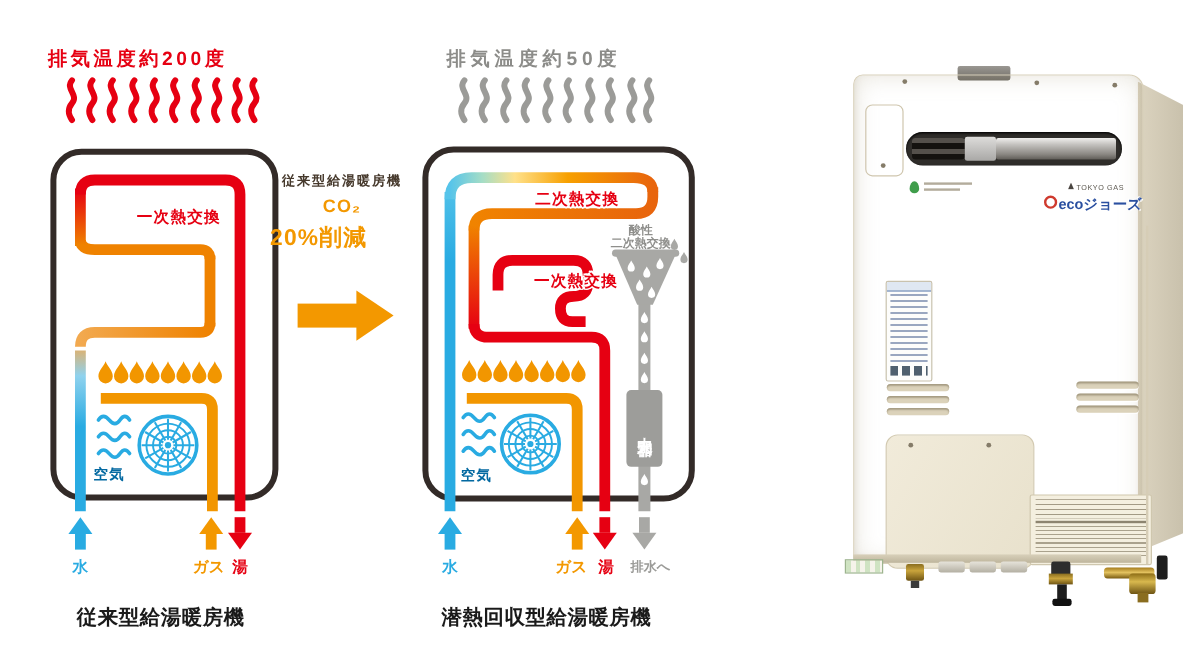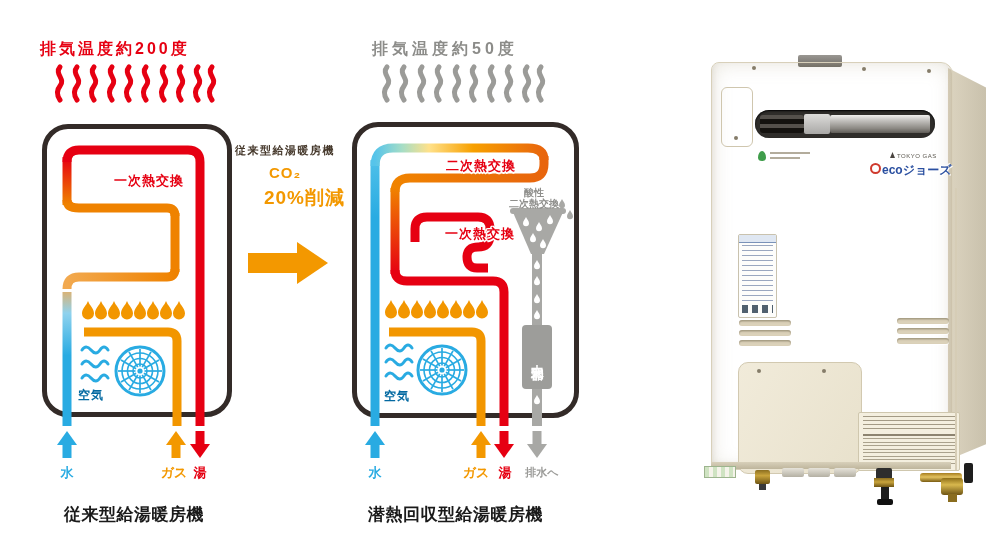--- a/index.html
+++ b/index.html
@@ -20,21 +20,21 @@
   .air-label{color:#0369a1;font-size:12px;letter-spacing:1px;}
   .flow-label{font-size:13px;text-align:center;width:60px;}
   .title-label{color:#1a1a1a;font-size:17px;letter-spacing:0.5px;}
   .drain-label{color:#8f8f8c;font-size:10px;line-height:1.1;text-align:center;letter-spacing:0px;}
   #neutralizer{left:504px;top:325px;width:30px;height:64px;background:#9d9d9a;border-radius:4px;
     color:#fff;font-size:13px;letter-spacing:2px;writing-mode:vertical-rl;text-align:center;
     display:flex;align-items:center;justify-content:center;z-index:3;font-weight:bold;}
   
   #trans-note{left:207px;top:143px;width:120px;text-align:center;color:#46392c;font-size:11px;letter-spacing:1.5px;}
   #trans-co2{left:207px;top:164px;width:120px;text-align:center;color:#f39800;font-size:15px;letter-spacing:1px;}
-  #trans-red{left:207px;top:185px;width:120px;text-align:right;color:#f39800;font-size:19px;letter-spacing:1px;}
+  #trans-red{left:207px;top:185px;width:120px;text-align:left;color:#f39800;font-size:19px;letter-spacing:1px;}
   #arrow-shaft{left:230px;top:253px;width:50px;height:20px;background:#f39800;z-index:3;}
   #arrow-head{left:279px;top:242px;width:0;height:0;border-top:21px solid transparent;
     border-bottom:21px solid transparent;border-left:31px solid #f39800;z-index:3;}
   
   #product{position:absolute;left:680px;top:50px;width:300px;height:470px;z-index:1;}
   #side-panel{position:absolute;left:250px;top:18px;width:38px;height:392px;
     background:linear-gradient(to right,#dcd4c0,#c9c1ac);
     clip-path:polygon(0 0,100% 5%,100% 96%,0 100%);}
   #top-stub{position:absolute;left:100px;top:5px;width:44px;height:12px;background:linear-gradient(#9a9792,#706d66);border-radius:2px;}
   #front-panel{position:absolute;left:13px;top:12px;width:240px;height:406px;

